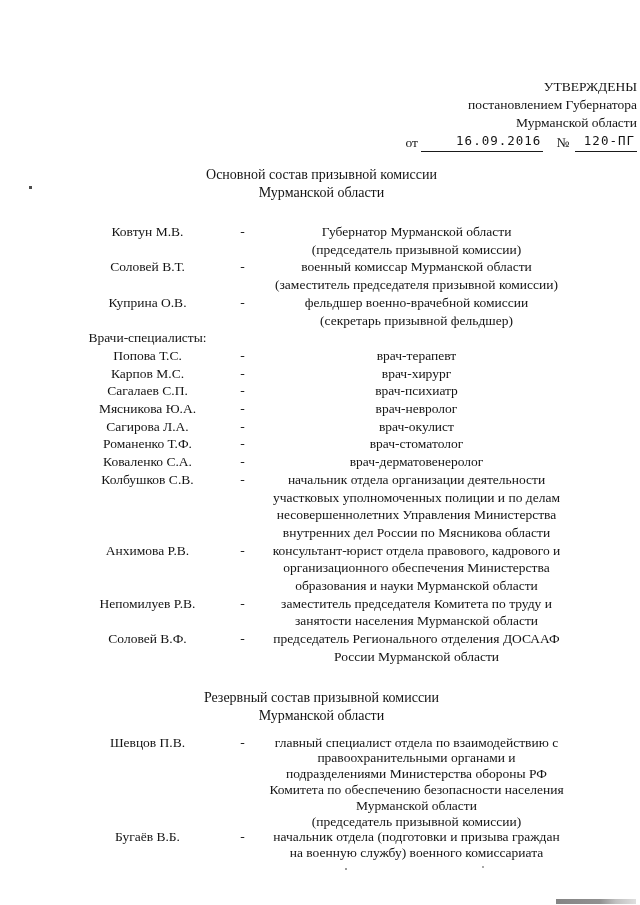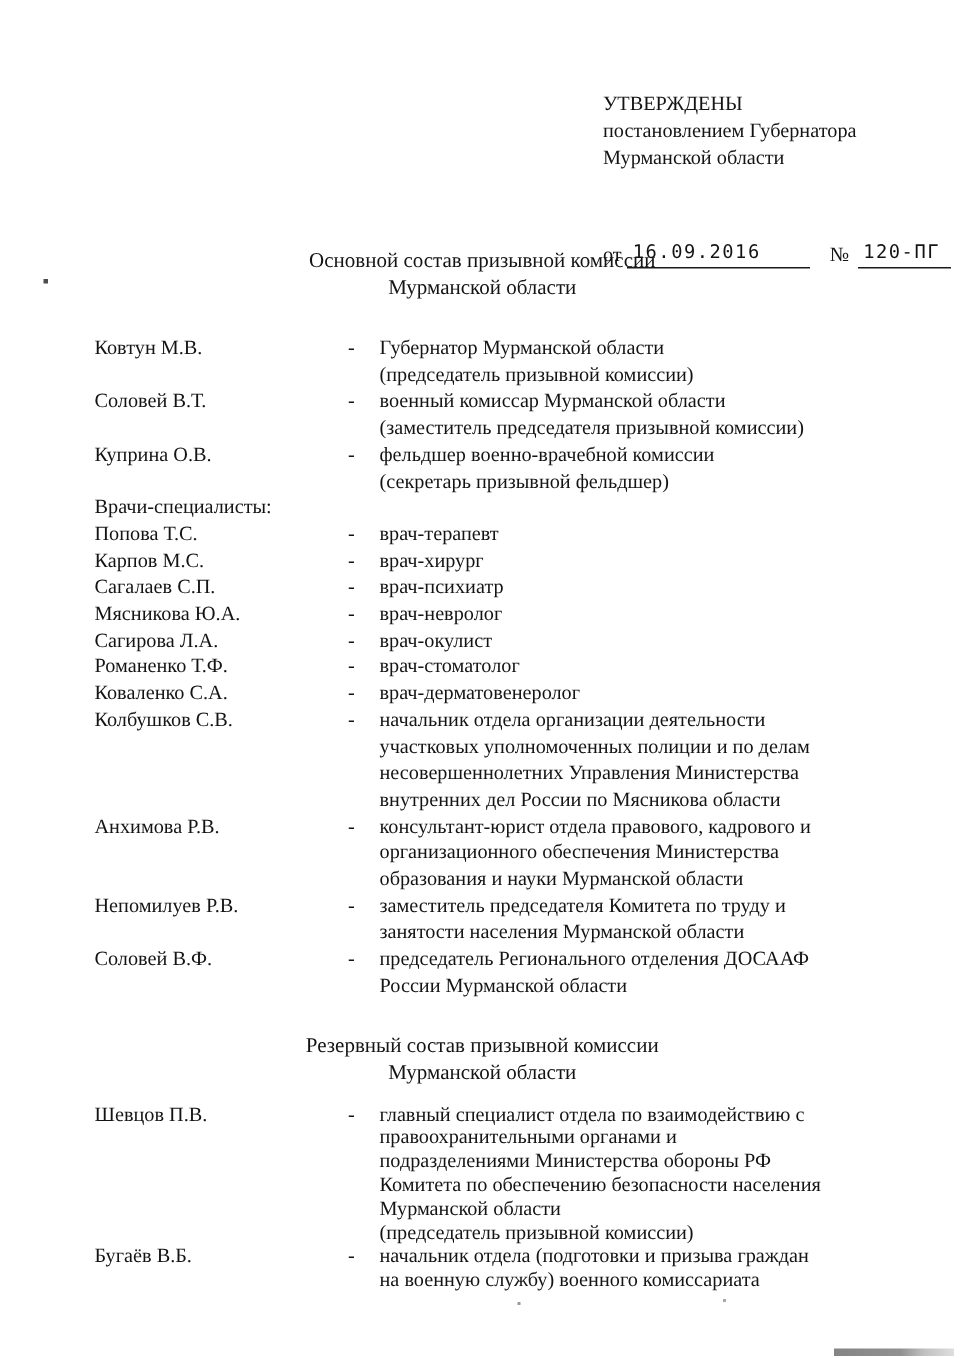--- a/index.html
+++ b/index.html
@@ -8,53 +8,53 @@
     background:#ffffff;
     font-family:"Liberation Serif", serif;
     color:#141414;
     position:relative;
     overflow:hidden;
   }
   .page { position:absolute; inset:0; }
 
   
   .approval {
-    position:absolute; left:402px; top:60px; width:235px;
-    font-size:13.5px; line-height:17.8px;
+    position:absolute; left:402px; top:78px; width:235px;
+    font-size:13.5px; line-height:17.8px;text-align:right;
   }
   .approval-dateline { margin-top:1px; white-space:nowrap; }
   .fill-value {
     display:inline-block;
     border-bottom:1px solid #1a1a1a;
     font-family:"DejaVu Sans Mono", monospace;
     font-size:12.5px;
     letter-spacing:1px;
     vertical-align:bottom;
     padding:0 2px 1px 4px;
   }
-  .fill-date { width:116px;margin-top:45px; }
+  .fill-date { width:116px; }
   .fill-number { width:56px; margin-left:2px; }
   .no-sign { margin-left:10px; }
 
   
   .content {
     position:absolute; left:63px; top:166px; width:517px;
   }
   .section-title {
     text-align:center; font-weight:normal;
     font-size:14px; line-height:18px;
   }
   .title-main { margin-bottom:21px; }
   .title-reserve { margin-top:23px; margin-bottom:10px; }
 
   .rows { font-size:13.5px; }
   .rows-main { line-height:17.7px; }
   .rows-reserve { line-height:15.8px;font-family:Liberation Serif, serif; }
 
-  .row { display:flex; align-items:flex-start; }
+  .row { display:flex; align-items:flex-start;text-align:center; }
   .cell-name { width:169px; flex:none; white-space:nowrap; }
   .cell-dash { width:21px; flex:none; }
   .cell-desc { flex:1; min-width:0; }
   .role-line { white-space:nowrap; }
 
   
   .artifact { position:absolute; }
   .dot-1 { left:29px; top:186px; width:3px; height:3px; background:#4d4d4d; }
   .dot-2 { left:345px; top:868px; width:2px; height:2px; background:#9a9a9a; }
   .dot-3 { left:482px; top:866px; width:2px; height:2px; background:#a8a8a8; }

